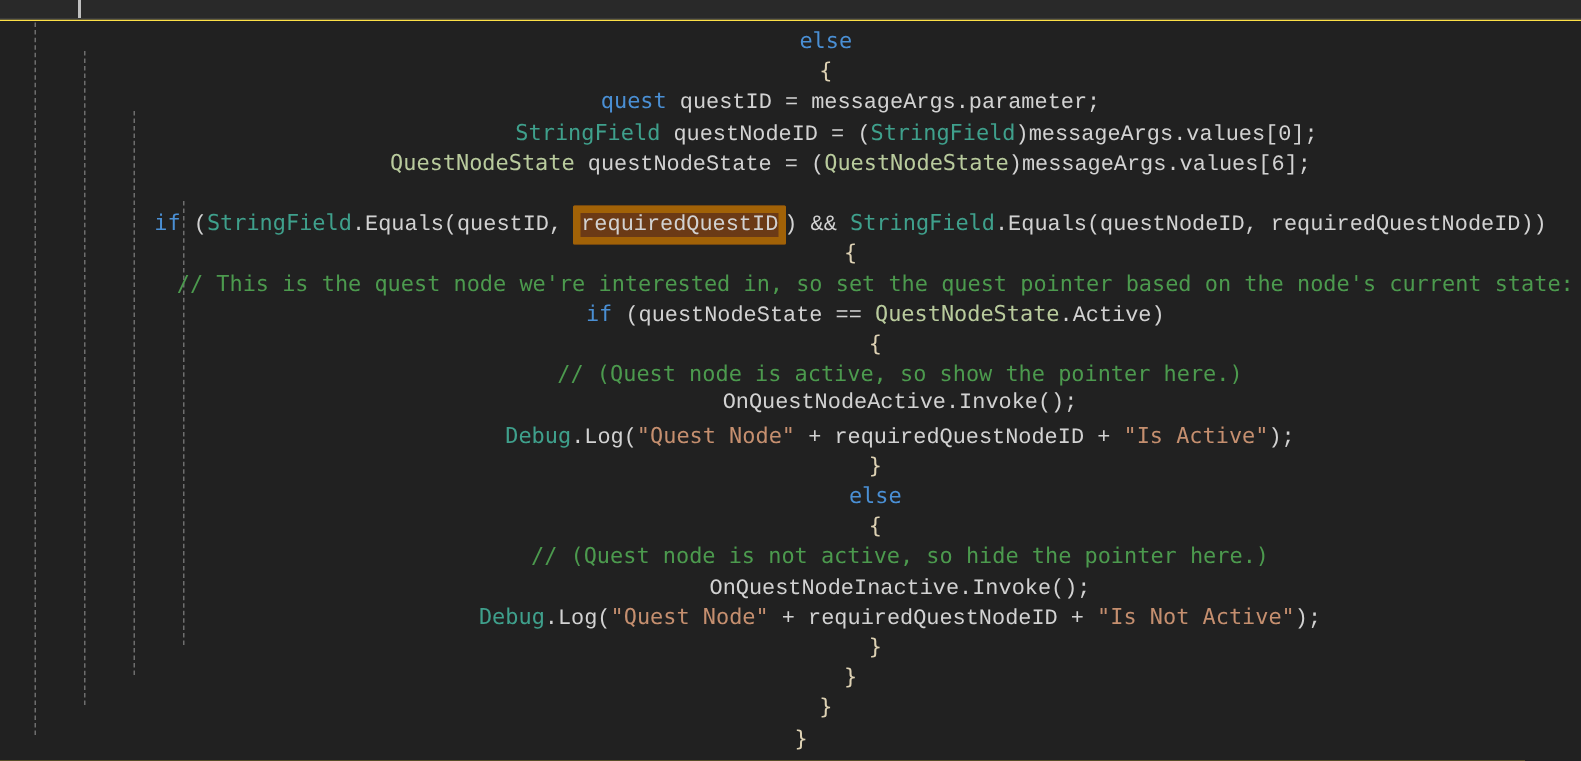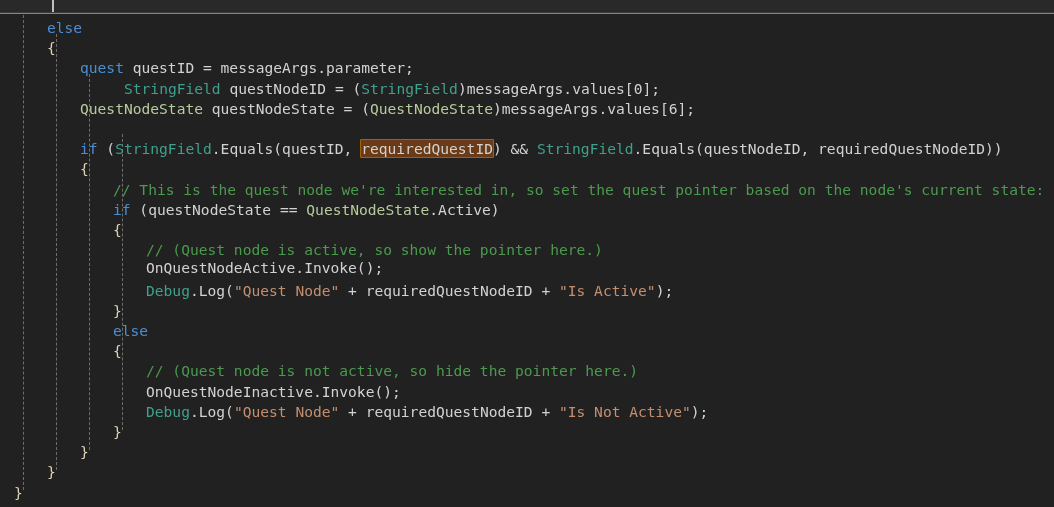--- a/index.html
+++ b/index.html
@@ -11,21 +11,22 @@
     width: 1054px;
     height: 507px;
     overflow: hidden;
     font-family: "DejaVu Sans Mono", "Liberation Mono", monospace;
   }
 
   #editor-root {
     position: relative;
     width: 1054px;
     height: 507px;
-    background: #14b8a6;
+    background: #fde047;
+    text-align: center;
   }
 
   
   .top-strip {
     position: absolute;
     left: 0; top: 0;
     width: 1054px;
     height: 13px;
     background: #2b2b2b;
     border-bottom: 1px solid #3a3a3a;
@@ -83,27 +84,27 @@
     color: #d2d2d2;
     letter-spacing: 0px;
   }
 
   
   .kw   { color: #4a8fd4; }   
   .type { color: #3fa08c; }   
   .enum { color: #b9cb9d; }   
   .cmt  { color: #4c9a4e; }   
   .str  { color: #c58f6f; }   
-  .id   { color: #d2d2d2; }   
+  .id   { color: #d2d2d2; font-family: Liberation Mono, monospace; }   
   .br   { color: #ded2b4; }   
 
   
   .hl {
     background: #6b3a16;
-    border: 1px solid #a16207;
+    border: 5px solid #a16207;
     border-radius: 1px;
     padding: 0 0px;
     margin: 0 -1px;
     color: #d2d2d2;
   }
 </style>
 </head>
 <body>
 
 <div id="editor-root">

